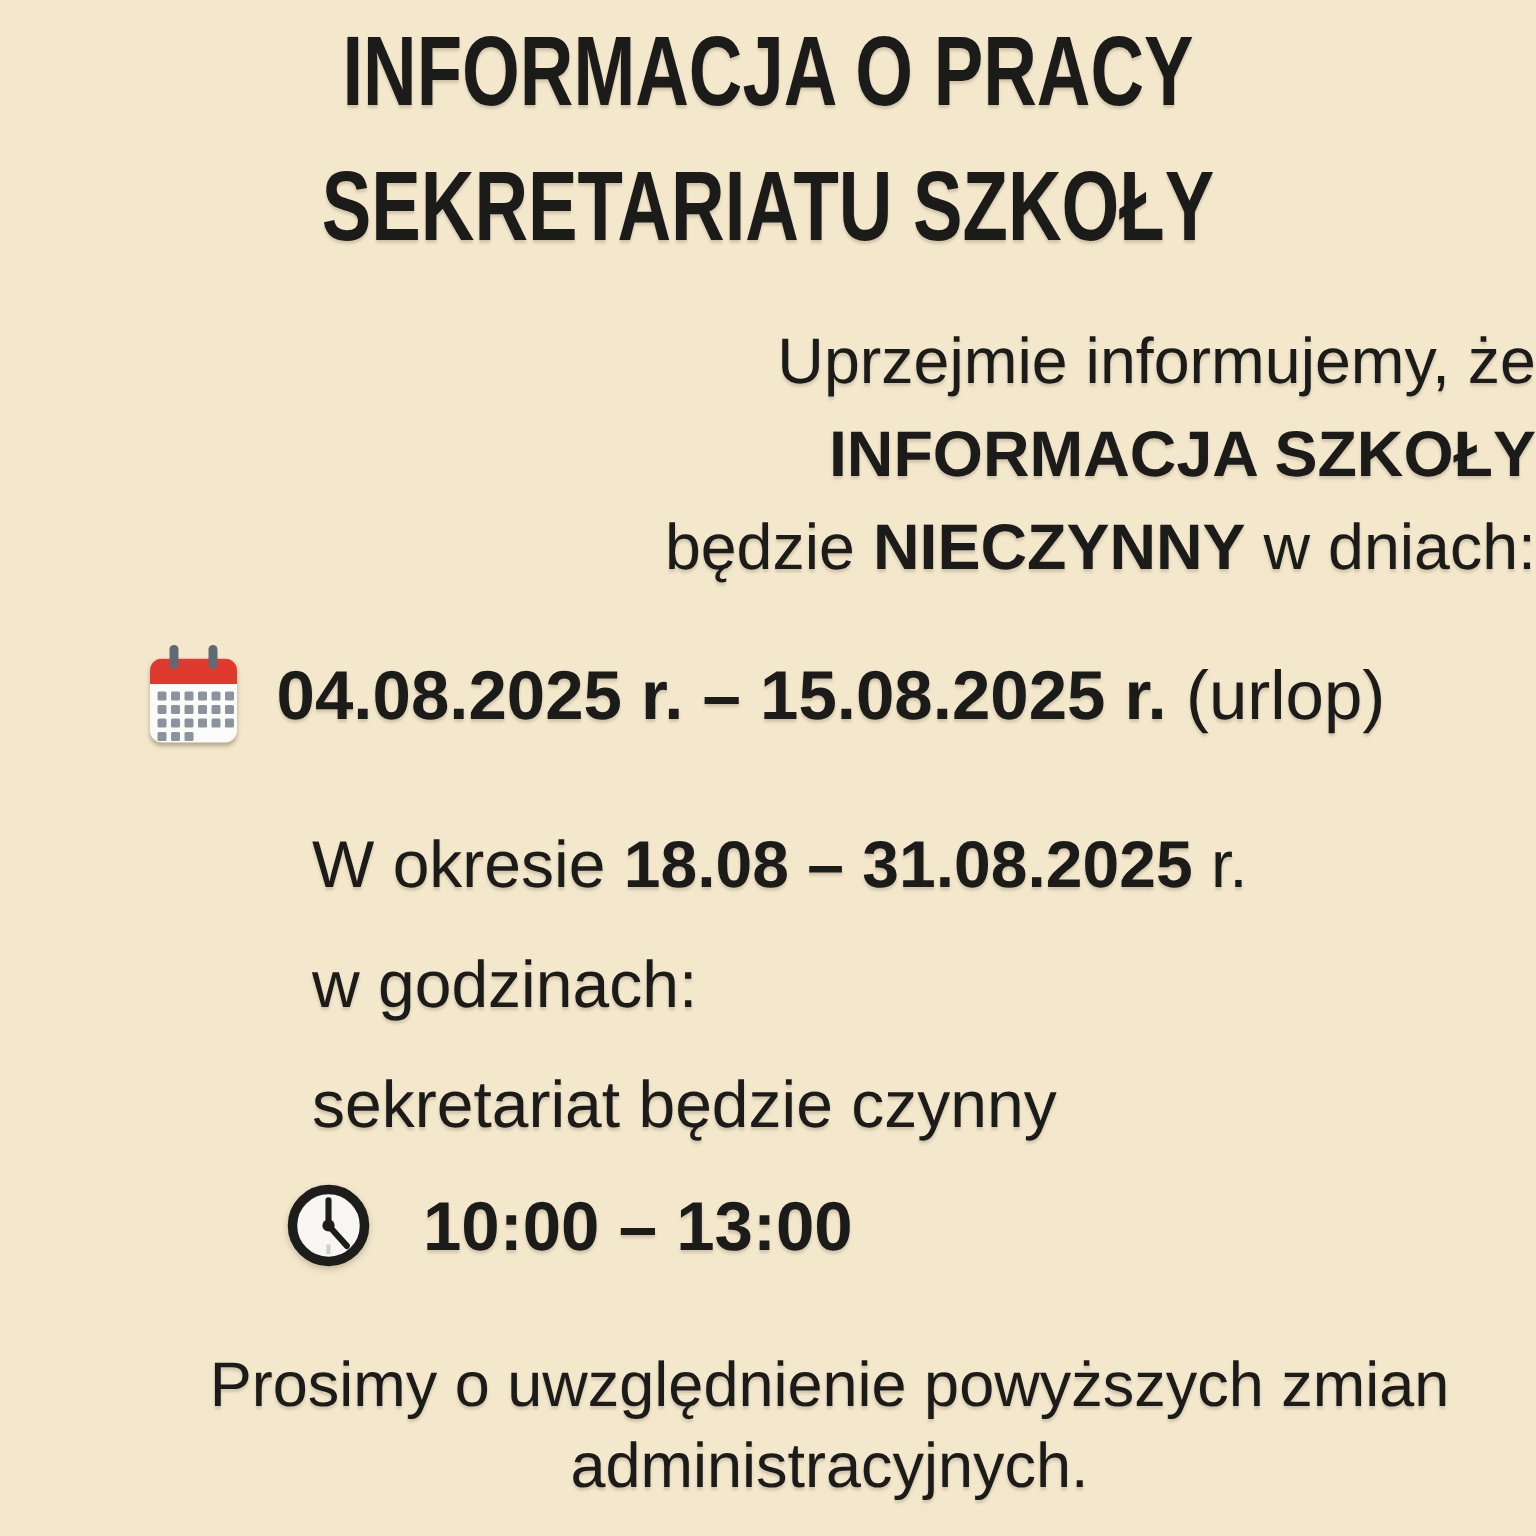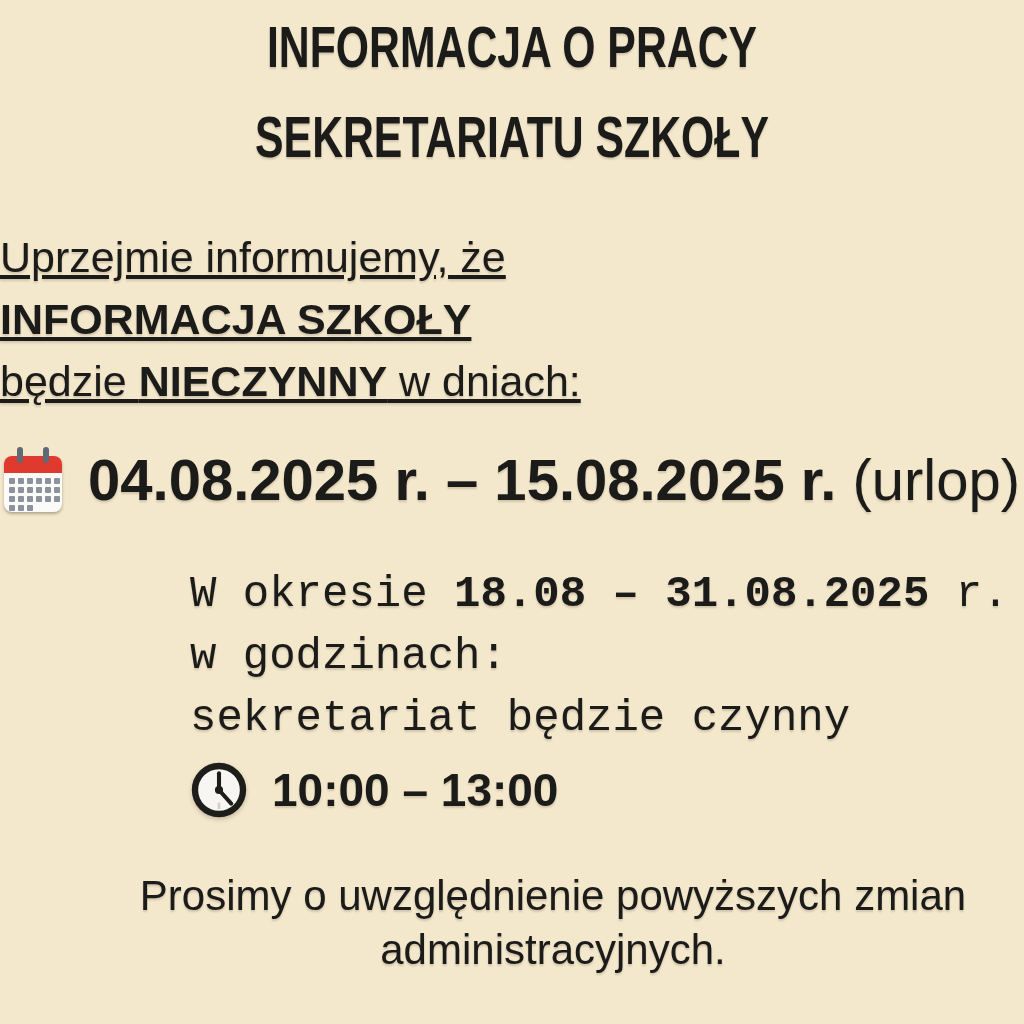--- a/index.html
+++ b/index.html
@@ -20,50 +20,49 @@
     position: relative;
     text-shadow: 0 2px 2px rgba(60,45,20,0.18);
   }
 
   
   .title {
     margin: 0;
     padding-top: 2px;
     text-align: center;
     font-weight: 700;
-    font-size: 57px;
+    font-size: 66px;
     line-height: 90px;
     letter-spacing: 0px;
   }
   .title-line {
     display: block;
     transform: scaleX(0.75);
     transform-origin: 50% 50%;
     white-space: nowrap;
   }
 
   
   .intro {
-    margin-top: 44px;
-    text-align: left;
+    margin-top: 28px;
+    text-align: right;
     font-size: 43px;
     line-height: 62px;
-    text-decoration: underline;
   }
   .intro p { margin: 0; }
   .bold { font-weight: 700; }
 
   
   .closure-row {
     margin-top: 34px;
     display: flex;
     align-items: center;
     justify-content: center;
     gap: 26px;
-    font-size: 58px;
+    font-size: 46px;
     white-space: nowrap;
   }
   .closure-row p { margin: 0; }
 
   
   .cal {
     position: relative;
     width: 58px;
     height: 66px;
     flex: 0 0 auto;
@@ -112,26 +111,26 @@
     border-radius: 1px;
   }
 
   
   .open-period {
     margin-top: 50px;
     padding-left: 190px;
     font-size: 44px;
     line-height: 62px;
   }
-  .open-period p { margin: 0; font-family: Liberation Mono, monospace; }
+  .open-period p { margin: 18px; }
   .clock-row {
     margin-top: 10px;
     display: flex;
     align-items: center;
-    gap: 24px;
+    gap: 34px;
     font-size: 46px;
     font-weight: 700;
   }
   .clock {
     width: 58px;
     height: 58px;
     flex: 0 0 auto;
     filter: drop-shadow(0 2px 2px rgba(60,45,20,0.25));
   }
 

